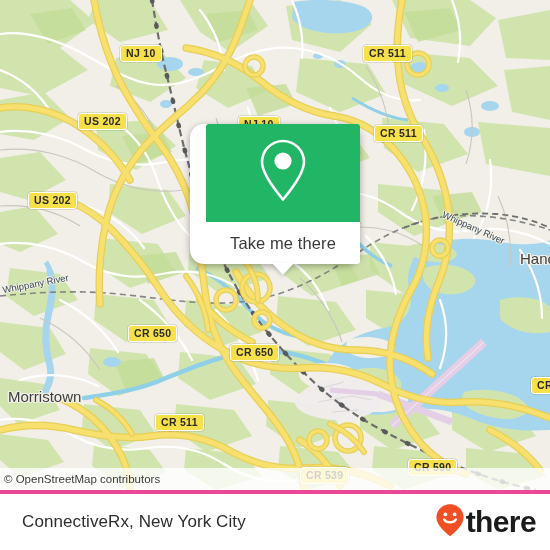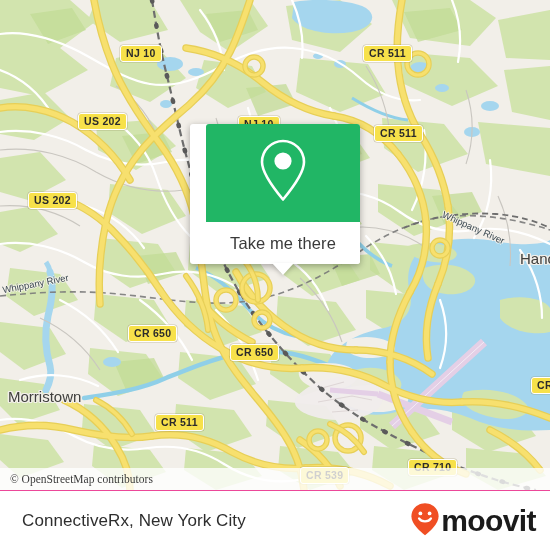--- a/index.html
+++ b/index.html
@@ -58,21 +58,21 @@
       1.2px 0 0 #f4f1eb, -1.2px 0 0 #f4f1eb,
       0 1.2px 0 #f4f1eb, 0 -1.2px 0 #f4f1eb;
     font-family:"Liberation Sans", sans-serif;
   }
 
   
   #popup-card {
     position:absolute;
     left:190px; top:124px;
     width:170px; height:140px;
-    border-radius:3px;
+    border-radius:14px;
     box-shadow:0 2px 7px rgba(0,0,0,.33);
     background:#ffffff;
     overflow:visible;
     z-index:40;
     padding-left:16px;
   }
   #popup-header {
     height:98px;
     background:#21b665;
     border-radius:3px 3px 0 0;
@@ -102,31 +102,31 @@
   }
 
   
   #attribution {
     position:absolute; left:0; top:468px; width:550px; height:22px;
     background:rgba(255,255,255,.78);
     display:flex; align-items:center;
     z-index:30;
   }
   #attribution-text {
-    font-size:11.5px; color:#3c3c3c; padding-left:10px;
-    font-family:Liberation Serif, serif;
+    font-size:11.5px; color:#3c3c3c; padding-left:4px;
+    font-family:Liberation Sans, sans-serif;
   }
 
   
   #bottom-bar {
     position:absolute; left:0; top:490px; width:550px; height:60px;
     background:#ffffff;
     display:flex; align-items:center; justify-content:space-between;
     padding:0 14px 0 22px;
-    border-top:1px solid #ec4899;
+    border-top:4px solid #ec4899;
     z-index:50;
   }
   #bottom-title {
     font-size:17px; color:#2e2e2e;
     font-family:"Liberation Sans", sans-serif;
     letter-spacing:.1px;
   }
   #moovit-logo { display:flex; align-items:center; gap:1px; }
   #moovit-wordmark {
     font-size:30px; font-weight:bold; color:#1b1b1b;
@@ -464,21 +464,21 @@
 
   <div class="shield" style="left:120px;  top:45px;">NJ 10</div>
   <div class="shield" style="left:363px;  top:45px;">CR 511</div>
   <div class="shield" style="left:78px;   top:113px;">US 202</div>
   <div class="shield" style="left:238px;  top:116px;">NJ 10</div>
   <div class="shield" style="left:374px;  top:125px;">CR 511</div>
   <div class="shield" style="left:28px;   top:192px;">US 202</div>
   <div class="shield" style="left:128px;  top:325px;">CR 650</div>
   <div class="shield" style="left:230px;  top:344px;">CR 650</div>
   <div class="shield" style="left:155px;  top:414px;">CR 511</div>
-  <div class="shield" style="left:408px;  top:459px;">CR 710</div>
+  <div class="shield" style="left:408px;  top:459px;">CR 590</div>
   <div class="shield" style="left:300px;  top:467px;">CR 539</div>
   <div class="shield" style="left:531px;  top:377px;">CR</div>
 
   <div class="place-label big" style="left:8px;   top:388px;">Morristown</div>
   <div class="place-label big" style="left:520px; top:250px;">Hano</div>
 
   <div class="river-label" style="left:2px;   top:278px; transform:rotate(-11deg);">Whippany River</div>
   <div class="river-label" style="left:440px; top:222px; transform:rotate(24deg);">Whippany River</div>
 
   <div id="popup-card">
@@ -513,15 +513,15 @@
         <path d="M15 1.2
                  C22.6 1.2 28.6 7.1 28.6 14.4
                  C28.6 21.8 19.6 29.4 15 33.2
                  C10.4 29.4 1.4 21.8 1.4 14.4
                  C1.4 7.1 7.4 1.2 15 1.2 Z" fill="#f04e23"></path>
         <circle cx="10.4" cy="11.4" r="1.9" fill="#ffffff"></circle>
         <circle cx="19.6" cy="11.4" r="1.9" fill="#ffffff"></circle>
         <path d="M9 16.4 C11.4 20.4 18.6 20.4 21 16.4" stroke="#ffffff" stroke-width="2.2" fill="none" stroke-linecap="round"></path>
       </svg>
     </span>
-    <span id="moovit-wordmark">moovit</span>
+    <span id="moovit-wordmark">there</span>
   </span>
 </div>
 
 </body></html>

